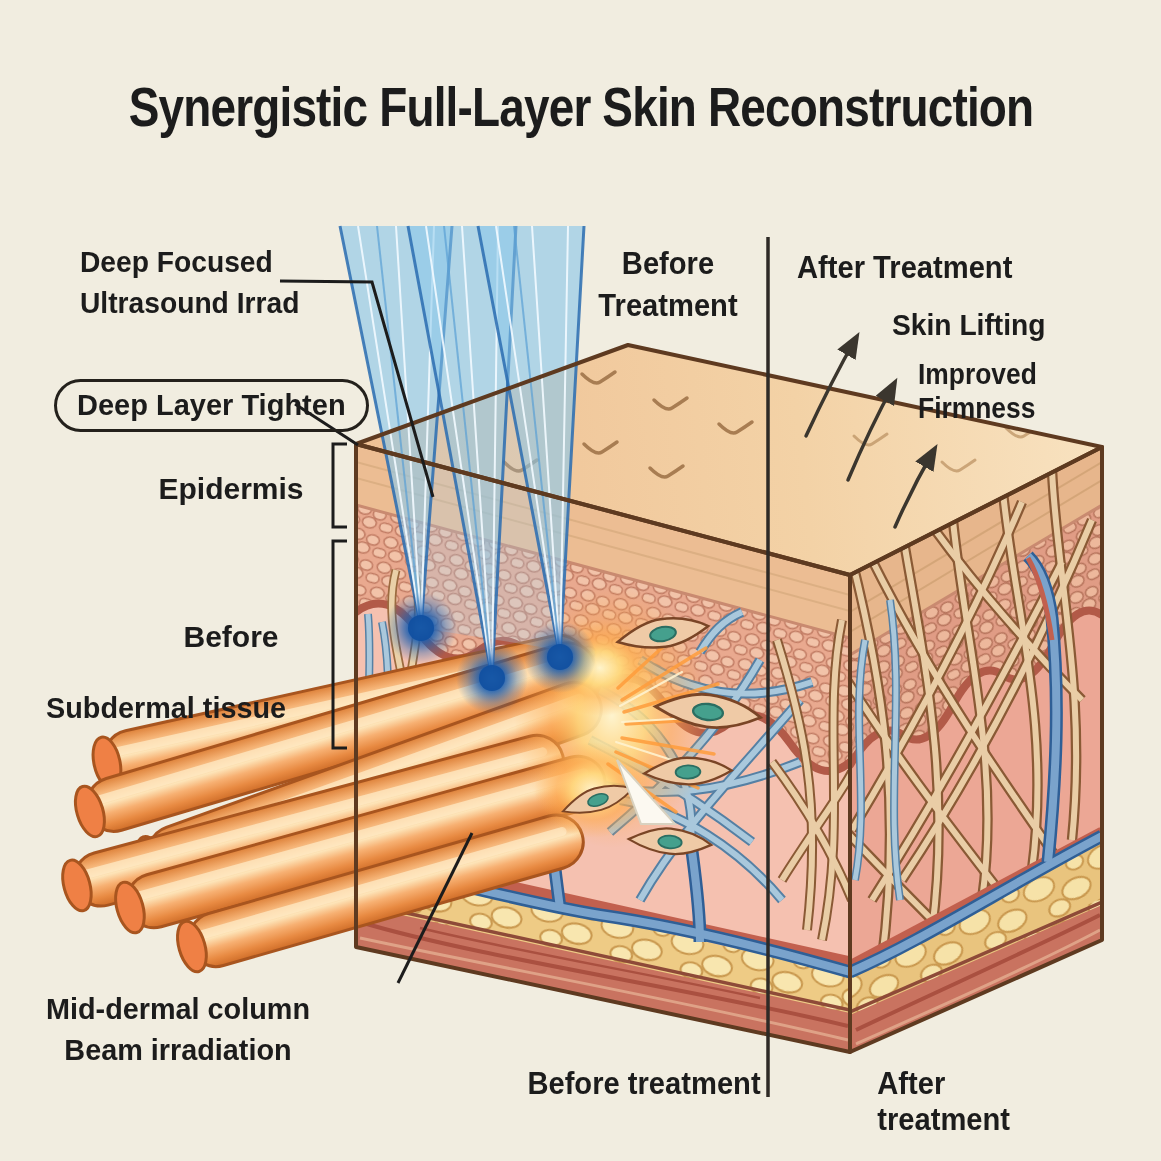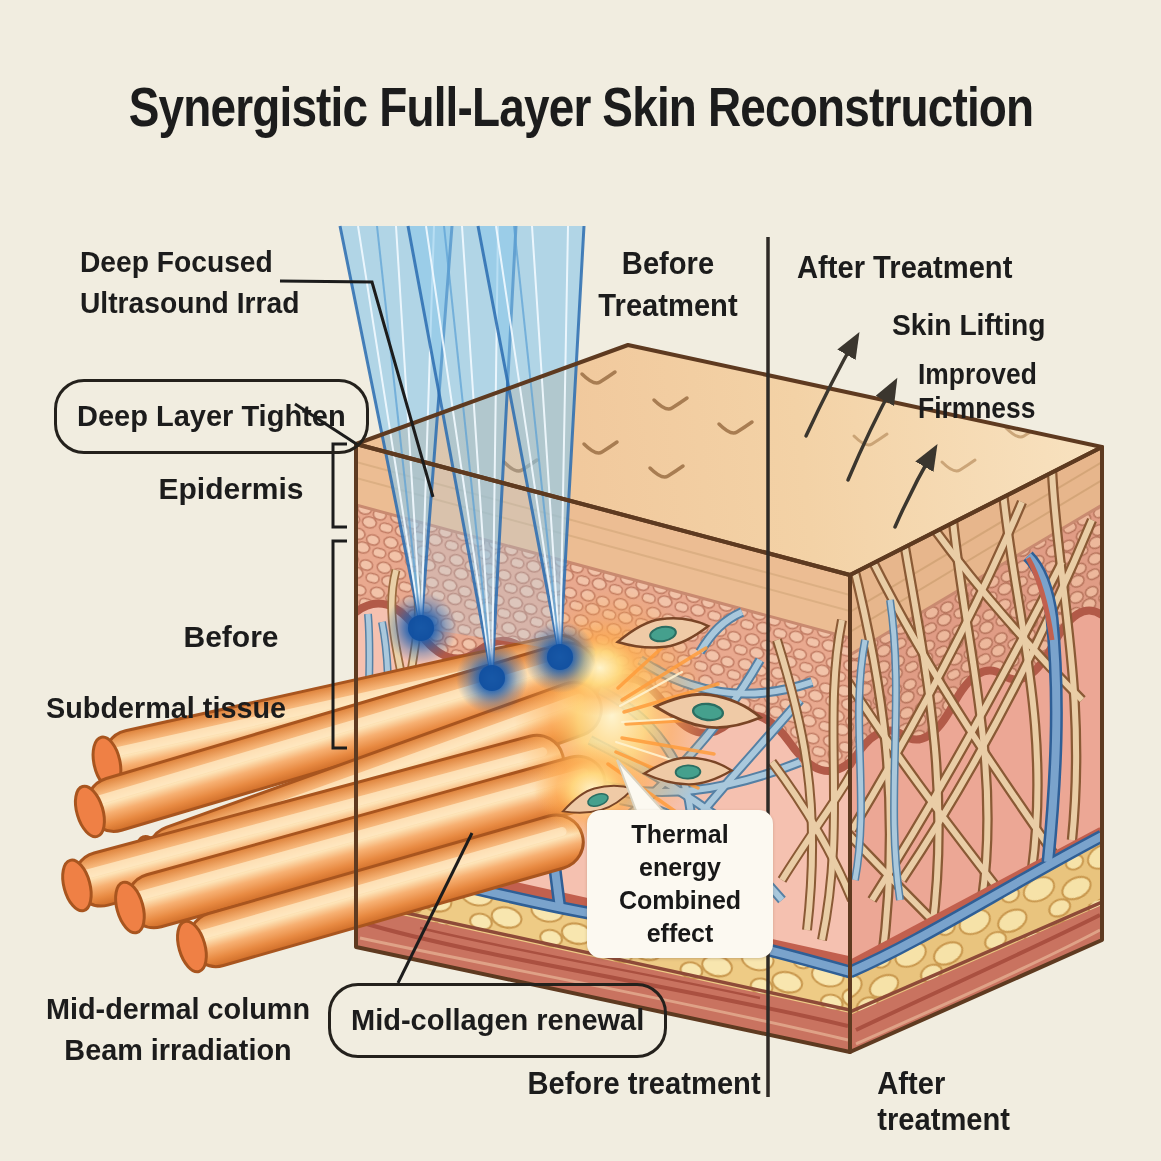--- a/index.html
+++ b/index.html
@@ -17,21 +17,21 @@
   #dermis{left:140px;top:620px;width:182px;font-size:30px;}
   #subdermal{left:46px;top:691px;font-size:30px;transform:scaleX(0.96);}
   #before-top{left:668px;top:243px;font-size:31px;line-height:42px;transform:translateX(-50%) scaleX(0.94);transform-origin:50% 0;}
   #after-top{left:797px;top:250px;font-size:31px;transform:scaleX(0.94);}
   #skin-lifting{left:892px;top:308px;font-size:30px;transform:scaleX(0.94);}
   #improved-firmness{left:918px;top:357px;font-size:30px;transform:scaleX(0.88);}
   #mid-dermal{left:178px;top:988px;font-size:30px;line-height:41px;transform:translateX(-50%) scaleX(0.96);transform-origin:50% 0;}
   #before-bottom{left:644px;top:1066px;font-size:31px;transform:translateX(-50%) scaleX(0.94);transform-origin:50% 0;}
   #after-bottom{left:968px;top:1066px;font-size:31px;transform:translateX(-50%) scaleX(0.94);transform-origin:50% 0;}
   .pill{position:absolute;border:3.5px solid #24211c;border-radius:30px;
-        color:#1c1c1c;font-weight:600;font-size:29px;padding:18px 20px;white-space:nowrap;}
+        color:#1c1c1c;font-weight:600;font-size:29px;padding:7px 20px;white-space:nowrap;}
   #pill-deep{left:54px;top:379px;}
   #pill-collagen{left:328px;top:983px;}
   #thermal-box{position:absolute;left:587px;top:810px;width:182px;background:#fcf9f1;
         border-radius:14px;color:#181818;font-weight:600;font-size:25px;line-height:33px;
         text-align:center;padding:8px 2px;white-space:pre-line;box-shadow:0 1px 3px rgba(90,60,30,.25);}
 </style>
 </head>
 <body>
 
 <div id="canvas">
@@ -383,21 +383,18 @@
 Ultrasound Irrad</div>
 <div class="pill" id="pill-deep">Deep Layer Tighten</div>
 <div class="lbl r" id="epidermis">Epidermis</div>
 <div class="lbl r" id="dermis">Before</div>
 <div class="lbl" id="subdermal">Subdermal tissue</div>
 <div class="lbl c" id="before-top">Before
 Treatment</div>
 <div class="lbl" id="after-top">After Treatment</div>
 <div class="lbl" id="skin-lifting">Skin Lifting</div>
 <div class="lbl" id="improved-firmness">Improved Firmness</div>
-<div id="thermal-box">Thermal energy
-Combined effect</div>
 <div class="lbl c" id="mid-dermal">Mid-dermal column
 Beam irradiation</div>
-<div class="pill" id="pill-collagen">Mid-collagen renewal</div>
 <div class="lbl" id="before-bottom">Before treatment</div>
 <div class="lbl" id="after-bottom">After treatment</div>
 
 </div>
 
 </body></html>

